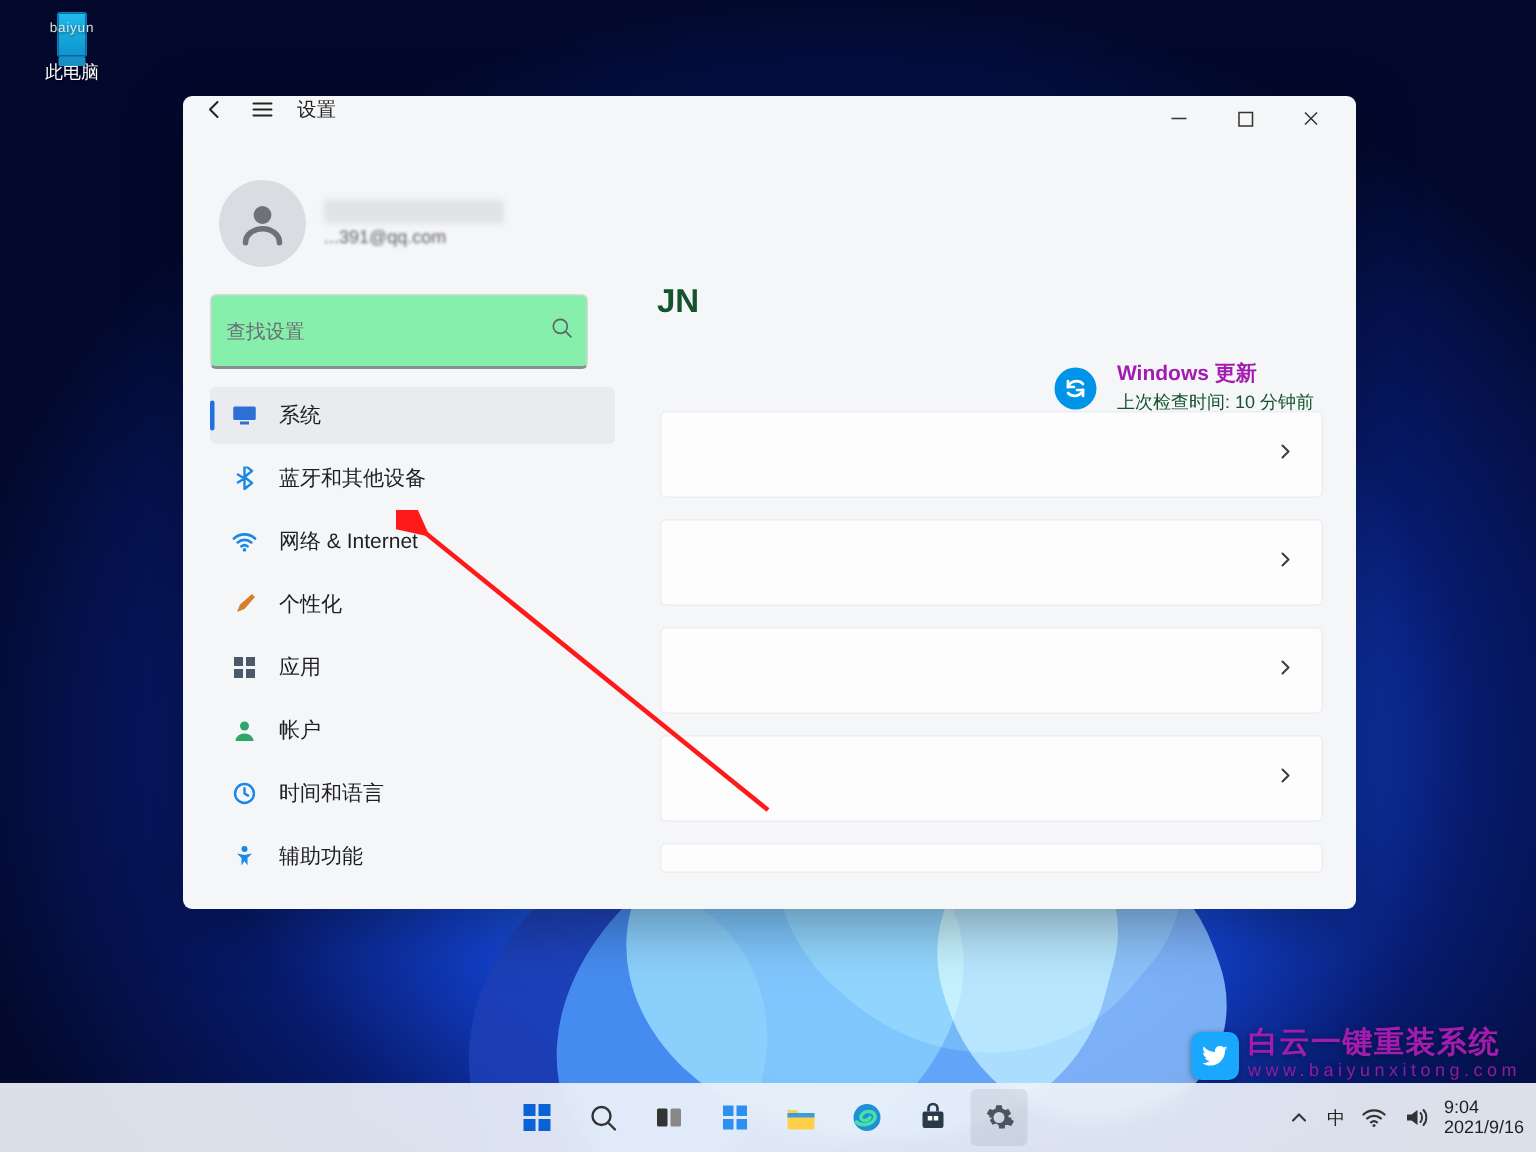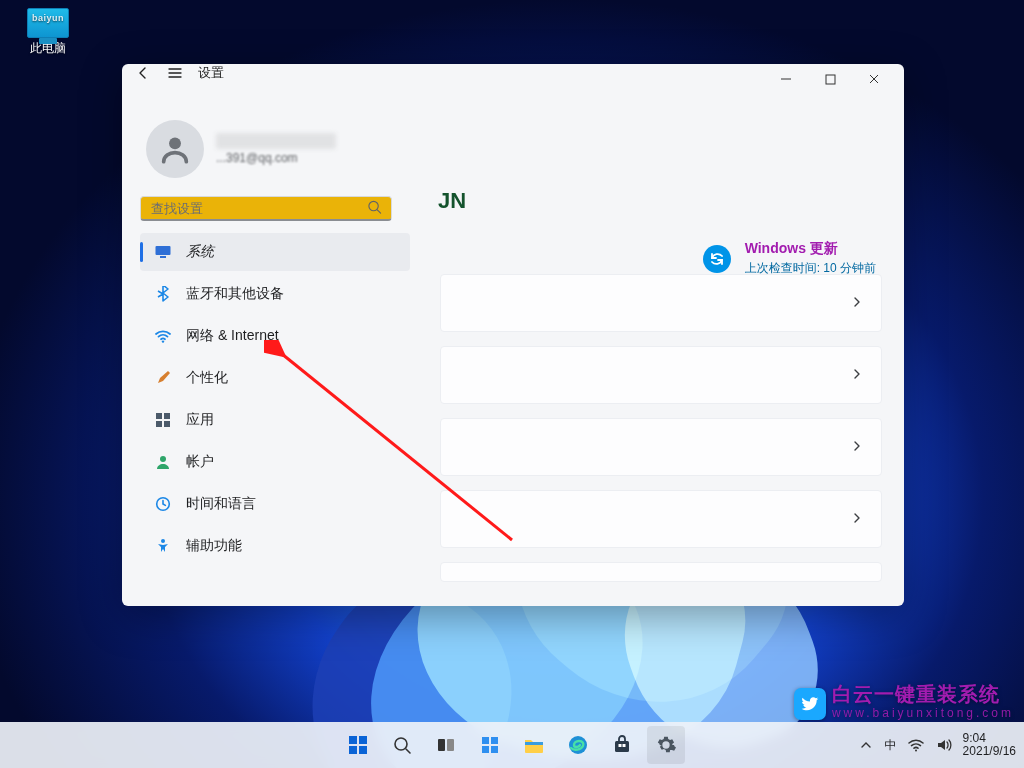--- a/index.html
+++ b/index.html
@@ -12,21 +12,21 @@
   .bloom { position:absolute; width:600px; height:600px; left:300px; top:340px; z-index:0; }
   .petal { position:absolute; border-radius:60% 40% 55% 45%; opacity:.85; mix-blend-mode:screen; }
   .p1{width:320px;height:260px;left:120px;top:160px;background:#6fb5ff;transform:rotate(15deg);}
   .p2{width:290px;height:220px;left:60px;top:220px;background:#3a7ef0;transform:rotate(-25deg);}
   .p3{width:260px;height:240px;left:220px;top:120px;background:#2b55d9;transform:rotate(40deg);}
   .p4{width:220px;height:200px;left:0px;top:260px;background:#1d3fb5;transform:rotate(-55deg);}
   .p5{width:200px;height:180px;left:320px;top:220px;background:#8ec4ff;transform:rotate(70deg);}
 
   
   .desktop-icon { position: absolute; top: 8px; left: 14px; width: 68px; text-align: center; color: #fff; font-size: 12px; text-shadow: 0 1px 2px rgba(0,0,0,.6); z-index:1;}
-  .desktop-icon .mon { width: 42px; height: 30px; margin: 0 auto 2px; background: linear-gradient(#1fbbe9,#0e95d1); border: 1px solid #0d7fb6; border-radius: 2px; position: relative; font-weight: bold; }
+  .desktop-icon .mon { width: 20px; height: 30px; margin: 0 auto 2px; background: linear-gradient(#1fbbe9,#0e95d1); border: 1px solid #0d7fb6; border-radius: 2px; position: relative; }
   .desktop-icon .mon::after { content:""; position:absolute; left:50%; bottom:-7px; transform:translateX(-50%); width:18px; height:6px; background:#1a8fc4; border-radius:1px;}
   .desktop-icon .watermark { position:absolute; top:4px; left:50%; transform:translateX(-50%); color:rgba(255,255,255,.85); font-size:9px; letter-spacing:.5px; pointer-events:none;}
 
   
   .win {
     position: absolute; left: 122px; top: 64px; width: 782px; height: 542px;
     background: #f5f6f8; border-radius: 6px; box-shadow: 0 10px 40px rgba(0,0,0,.35);
     display: flex; flex-direction: column; z-index: 5;
   }
   .titlebar { height: 48px; display:flex; align-items:flex-start; padding: 0 8px 0 12px; }
@@ -38,36 +38,36 @@
 
   .body { flex:1; display:flex; overflow:hidden; }
   .sidebar { width: 296px; padding: 0 8px 8px 18px; display:flex; flex-direction:column; }
   .user { display:flex; align-items:center; gap:12px; padding: 8px 6px 14px; }
   .avatar { width:58px; height:58px; border-radius:50%; background:#d9dce1; display:flex; align-items:center; justify-content:center; color:#6e7278; }
   .uinfo { display:flex; flex-direction:column; gap:2px; }
   .uname { width:120px; height:16px; background:#e1e2e4; filter:blur(2px); border-radius:2px; }
   .uemail { font-size:12px; color:#5e6064; filter:blur(1.2px); }
 
   .searchwrap { position:relative; margin: 4px 18px 10px 0; }
-  .search { width:100%; height:25px; border:1px solid #d7d9dc; border-bottom:2px solid #8a8d92; background:#eab308; border-radius:4px; padding:0 34px 0 10px; font-size:13px; color:#555;}
+  .search { width:100%; height:50px; border:1px solid #d7d9dc; border-bottom:2px solid #8a8d92; background:#86efac; border-radius:4px; padding:0 34px 0 10px; font-size:13px; color:#555;}
   .search::placeholder{color:#6a6d72;}
   .sicon{ position:absolute; right:10px; top:50%; transform:translateY(-50%); color:#606368;}
 
   .nav { list-style:none; display:flex; flex-direction:column; gap:4px; margin-top:2px; }
   .nav li { display:flex; align-items:center; gap:14px; height:38px; padding:0 12px 0 14px; border-radius:4px; font-size:14px; color:#1e1f21; cursor:default; position:relative;}
   .nav li .nic { width:18px; height:18px; display:inline-flex; align-items:center; justify-content:center;}
-  .nav li.sel { background:#e9ebef;font-style:italic; }
+  .nav li.sel { background:#e9ebef; }
   .nav li.sel::before { content:""; position:absolute; left:0; top:9px; bottom:9px; width:3px; background:#1f6fe5; border-radius:2px;}
 
   .main { flex:1; position:relative; padding: 24px 22px 0 22px; overflow:hidden;}
   .sysname { font-size:22px; font-weight:600; color:#14532d; margin-left:-2px; margin-top:52px;}
   .update { position:absolute; right:28px; top:128px; display:flex; align-items:center; gap:14px;}
   .update .uic { width:28px;height:28px;border-radius:50%;background:#0094e8;display:flex;align-items:center;justify-content:center;color:#fff;}
   .update .ut1{font-size:14px;font-weight:600;color:#a21caf;}
-  .update .ut2{font-size:12px;color:#0369a1;margin-top:2px;}
+  .update .ut2{font-size:12px;color:#14532d;margin-top:2px;}
   .cards { margin-top: 60px; display:flex; flex-direction:column; gap:14px;}
   .card { height:58px; background:#fdfdfe; border:1px solid #eceef2; border-radius:4px; display:flex; align-items:center; justify-content:flex-end; padding:0 18px; color:#3c3e42;}
 
   
   .arrow { position:absolute; left:264px; top:340px; width:260px; height:210px; z-index:20; pointer-events:none;}
 
   
   .taskbar { position:absolute; left:0; right:0; bottom:0; height:46px; background:rgba(238,242,248,.92); backdrop-filter:blur(6px); display:flex; align-items:center; z-index:30;}
   .tbitems { position:absolute; left:50%; transform:translateX(-50%); display:flex; align-items:center; gap:6px;}
   .tbi { width:38px; height:38px; display:flex; align-items:center; justify-content:center; border-radius:4px;}

